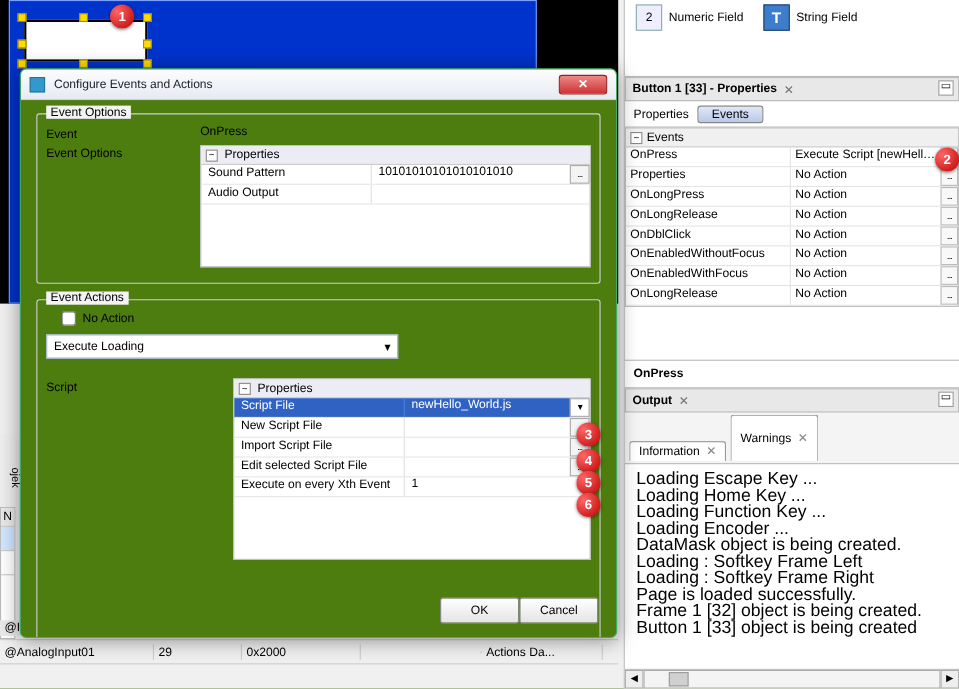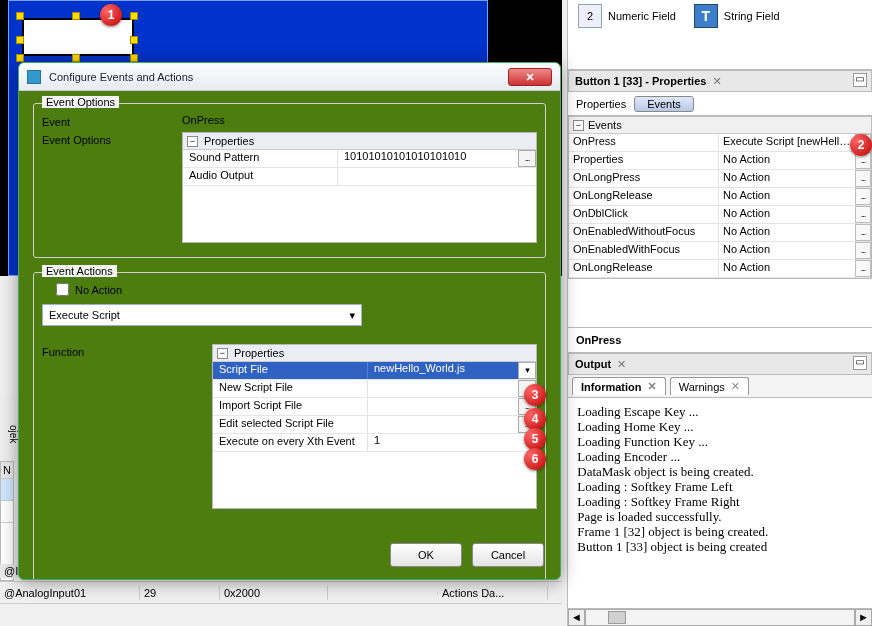--- a/index.html
+++ b/index.html
@@ -34,22 +34,22 @@
   .ev-row { display: flex; border-bottom: 1px solid #e4e4e4; height: 18px; align-items: stretch; }
   .ev-name { width: 150px; padding: 1px 4px; border-right: 1px solid #e4e4e4; }
   .ev-val { flex: 1; padding: 1px 4px; overflow: hidden; white-space: nowrap; text-overflow: ellipsis; }
   .ev-dots { width: 16px; border: 1px solid #bbb; background: #f8f8f8; text-align: center; line-height: 14px; font-size: 9px; cursor: pointer; letter-spacing: -1px; }
 
   .onpress-label { padding: 6px 8px; border-top: 1px solid #bbb; font-weight: bold; background: #fff; }
 
   .output-panel { flex: 1; display: flex; flex-direction: column; border-top: 1px solid #bbb; }
   .out-tabs { display: flex; gap: 4px; border-bottom: 1px solid #bbb; padding: 2px 4px; background: #f4f4f4; }
   .out-tab { border: 1px solid #999; border-bottom: none; padding: 2px 8px; background: #fff; border-radius: 3px 3px 0 0; display: flex; align-items: center; gap: 6px; cursor: pointer; }
-  .out-tab.active { font-weight: bold; }
-  .out-body { flex: 1; font-family: Liberation Serif, serif; font-size: 13px; padding: 6px; overflow: hidden; line-height: 15px; white-space: pre; }
+  .out-tab.active { font-weight: normal; margin-top: 24px; }
+  .out-body { flex: 1; font-family: Liberation Sans, sans-serif; font-size: 16px; padding: 6px; overflow: hidden; line-height: 15px; white-space: pre; }
   .out-scroll { display: flex; border-top: 1px solid #bbb; height: 18px; align-items: center; }
   .out-scroll .arrow { width: 17px; height: 17px; border: 1px solid #aaa; background: #eee; text-align: center; line-height: 14px; cursor: pointer; }
   .out-scroll .track { flex: 1; height: 17px; border: 1px solid #aaa; background: #f4f4f4; position: relative; }
   .out-scroll .thumb { position: absolute; left: 22px; top: 1px; width: 18px; height: 13px; background: #d0d0d0; border: 1px solid #999; }
 
   
   .dialog { position: absolute; left: 18px; top: 62px; width: 543px; height: 518px; border: 1px solid #4a6; border-radius: 6px; background: #4d7c0f; box-shadow: 0 2px 18px rgba(0,0,0,0.4); overflow: hidden; }
   .dlg-titlebar { height: 28px; background: linear-gradient(#fdfdfe,#e6eaf2); display: flex; align-items: center; padding: 0 8px; border-bottom: 1px solid #ccd; }
   .dlg-icon { width: 14px; height: 14px; background: #39c; border: 1px solid #279; margin-right: 8px; }
   .dlg-title { flex: 1; color: #223; }
@@ -73,21 +73,21 @@
   .prop-row.selected { background: #2f62c2; color: #fff; }
   .prop-row.selected .prop-val { }
   .prop-row.selected .prop-name { border-right-color: #5080d8; }
   .empty-space { height: 56px; }
 
   .chk-row { display: flex; align-items: center; gap: 6px; margin-bottom: 8px; margin-left: 14px; }
   .chk-row input { width: 13px; height: 13px; }
 
   .select-action { width: 320px; height: 22px; border: 1px solid #9cb0d4; background: #fff; padding: 2px 6px; display: flex; justify-content: space-between; align-items: center; cursor: pointer; }
 
-  .dlg-buttons { position: absolute; right: 16px; bottom: 12px; display: flex; gap: 10px; }
+  .dlg-buttons { position: absolute; right: 16px; bottom: 12px; display: flex; gap: 0; }
   .dlg-btn { min-width: 72px; height: 24px; border: 1px solid #888; border-radius: 3px; background: linear-gradient(#fff,#e4e4e4); cursor: pointer; }
 
   
   .bg-table { position: absolute; left: 0; top: 560px; width: 562px; }
   .bg-tr { display: flex; border-bottom: 1px solid #ccc; height: 22px; align-items: center; }
   .bg-td { border-right: 1px solid #ccc; padding: 1px 4px; overflow: hidden; white-space: nowrap; }
   .bg-tr.header .bg-td { background: #e8e8e8; font-weight: normal; }
 
   
   .badge { position: absolute; width: 22px; height: 22px; border-radius: 50%; background: radial-gradient(circle at 30% 30%, #f66, #b00); color: #fff; font-weight: bold; text-align: center; line-height: 22px; box-shadow: 0 1px 3px rgba(0,0,0,0.5); font-size: 12px; z-index: 50; }
@@ -282,27 +282,27 @@
 
     <div class="group-box" style="height:340px">
       <div class="group-title">Event Actions</div>
       <div class="chk-row">
         <input type="checkbox" style="">
         <span>No Action</span>
       </div>
       <div class="form-row" style="margin-bottom:18px">
         <div class="form-field">
           <div class="select-action">
-            <span>Execute Script</span>
+            <span>Execute Loading</span>
             <span>▾</span>
           </div>
         </div>
       </div>
       <div class="form-row">
-        <div class="form-label" style="width:170px">Function</div>
+        <div class="form-label" style="width:170px">Script</div>
         <div class="form-field">
           <div class="prop-grid">
             <div class="prop-hdr">
               <span class="box-toggle">−</span>
               <span>Properties</span>
             </div>
             <div class="prop-row selected">
               <div class="prop-name">Script File</div>
               <div class="prop-val">newHello_World.js</div>
               <div class="prop-btn" style="background:#fff;color:#000">▾</div>

